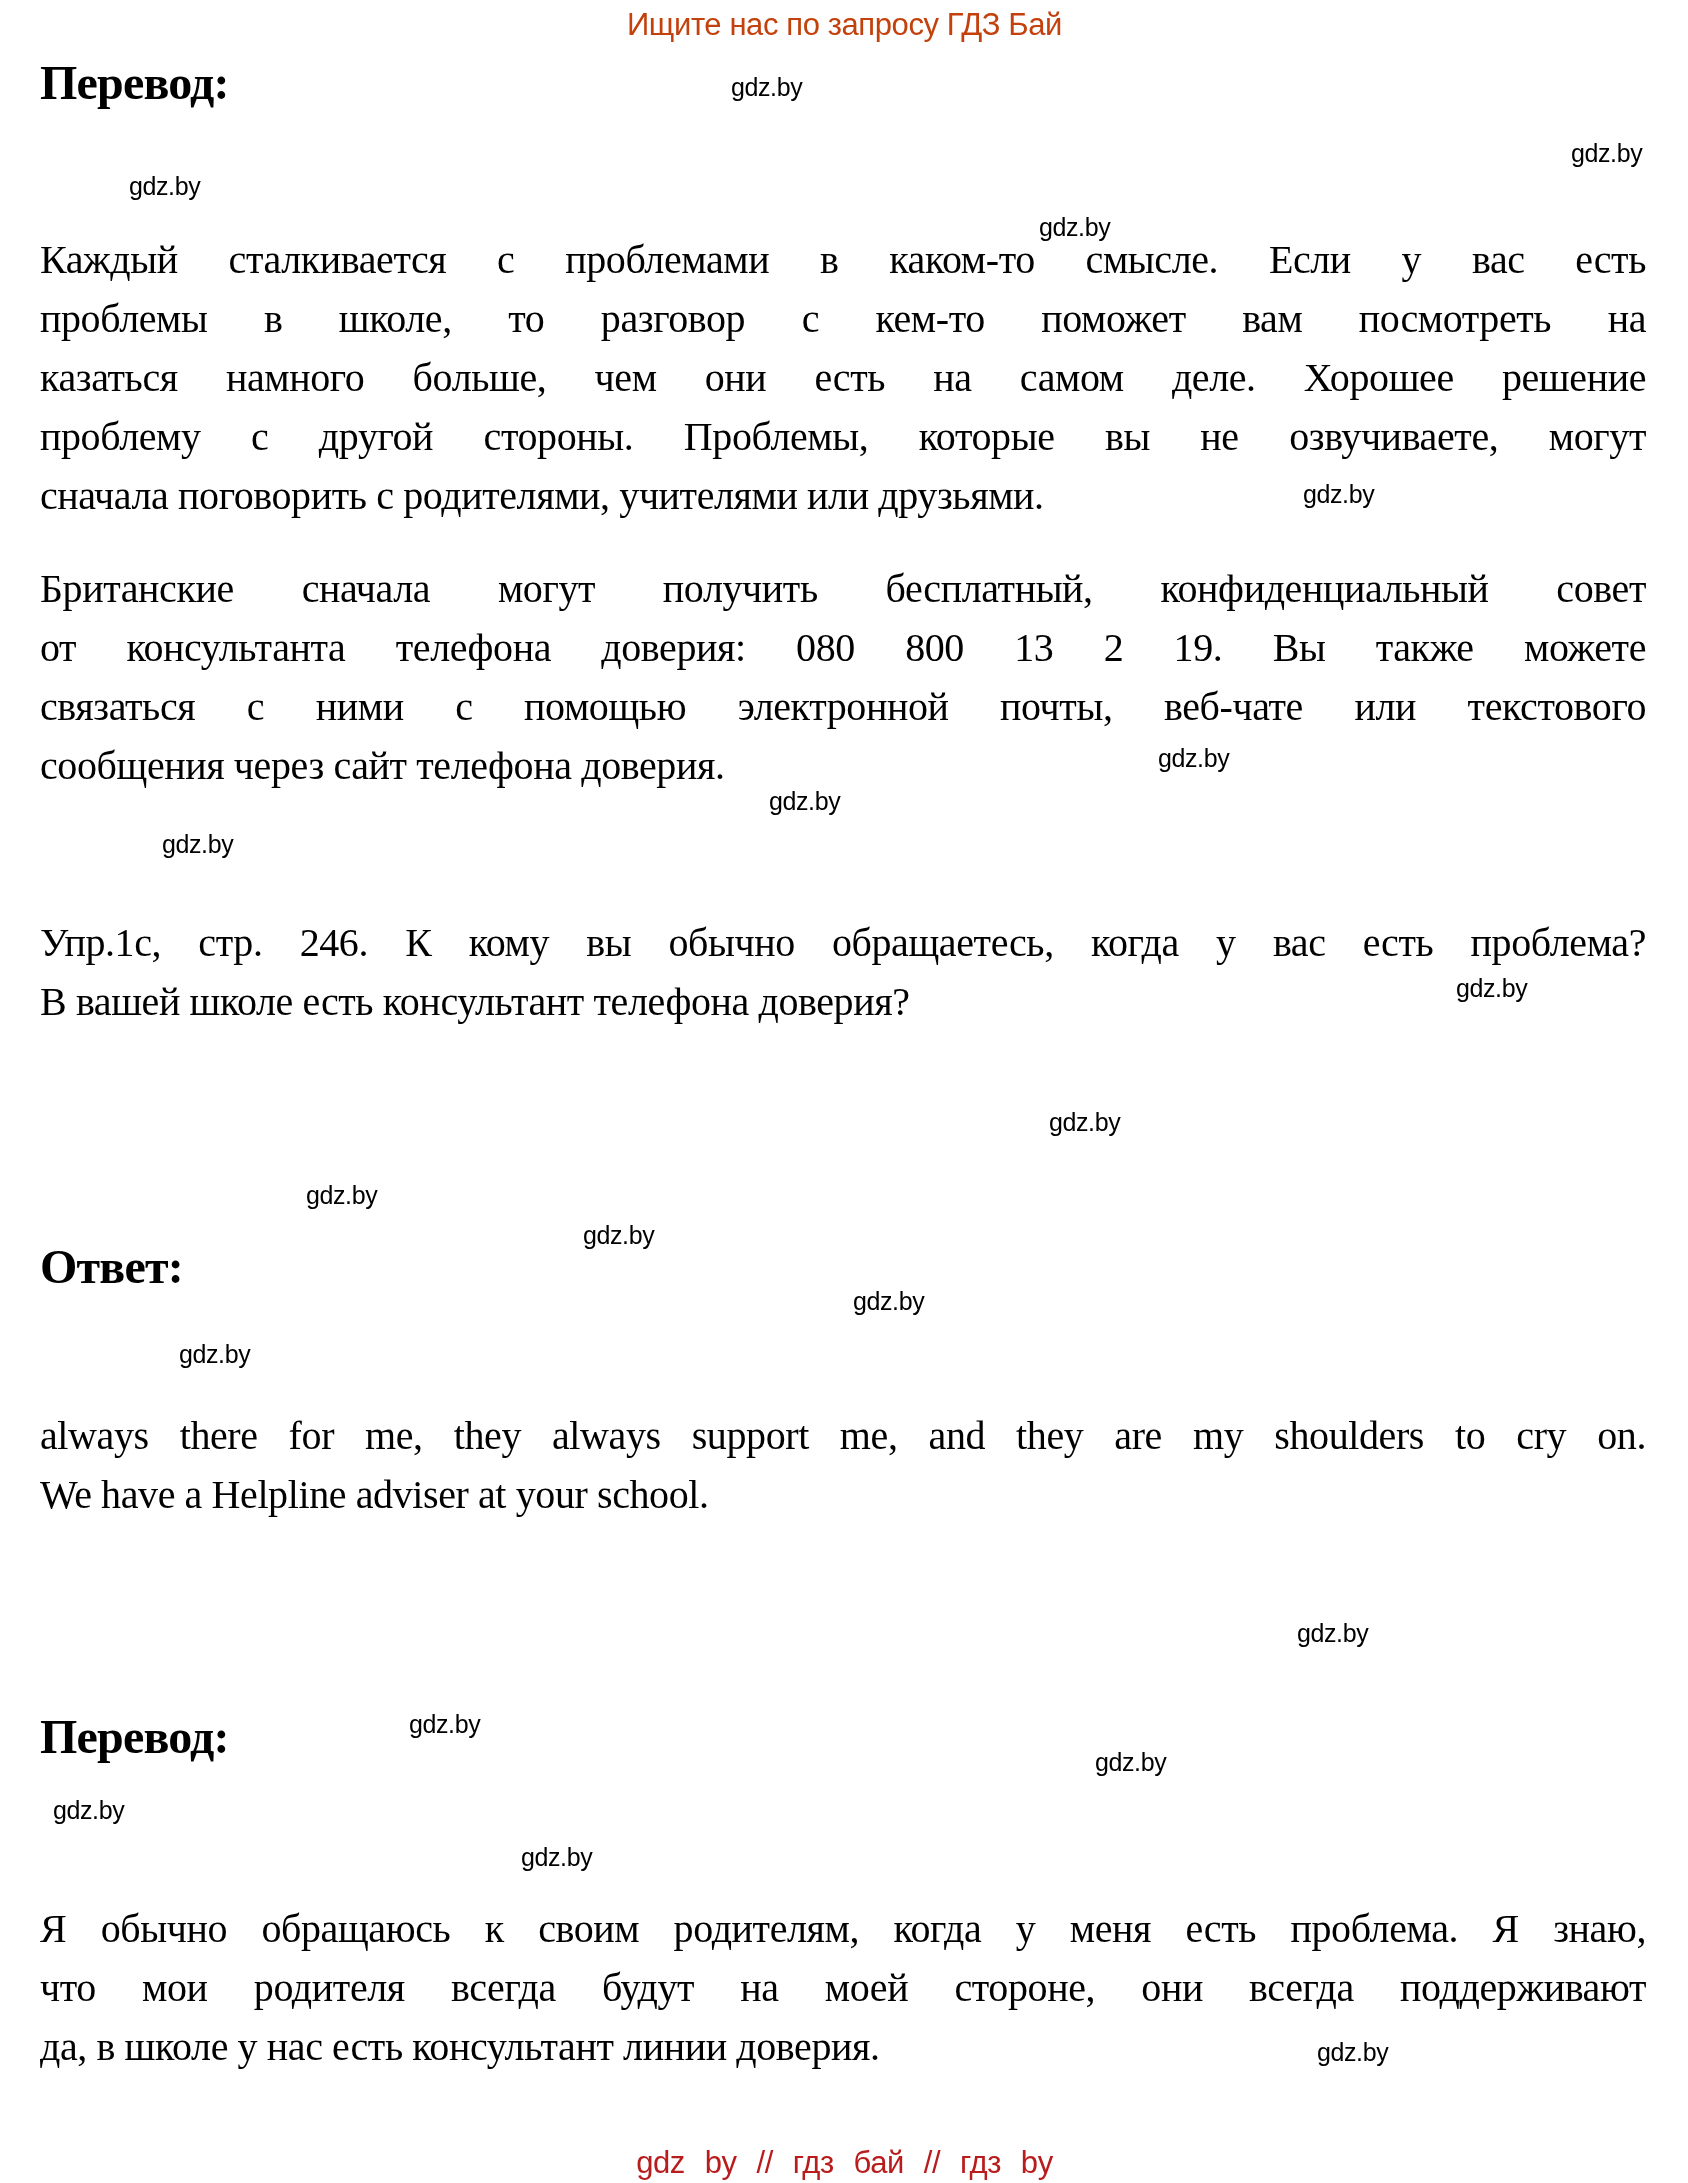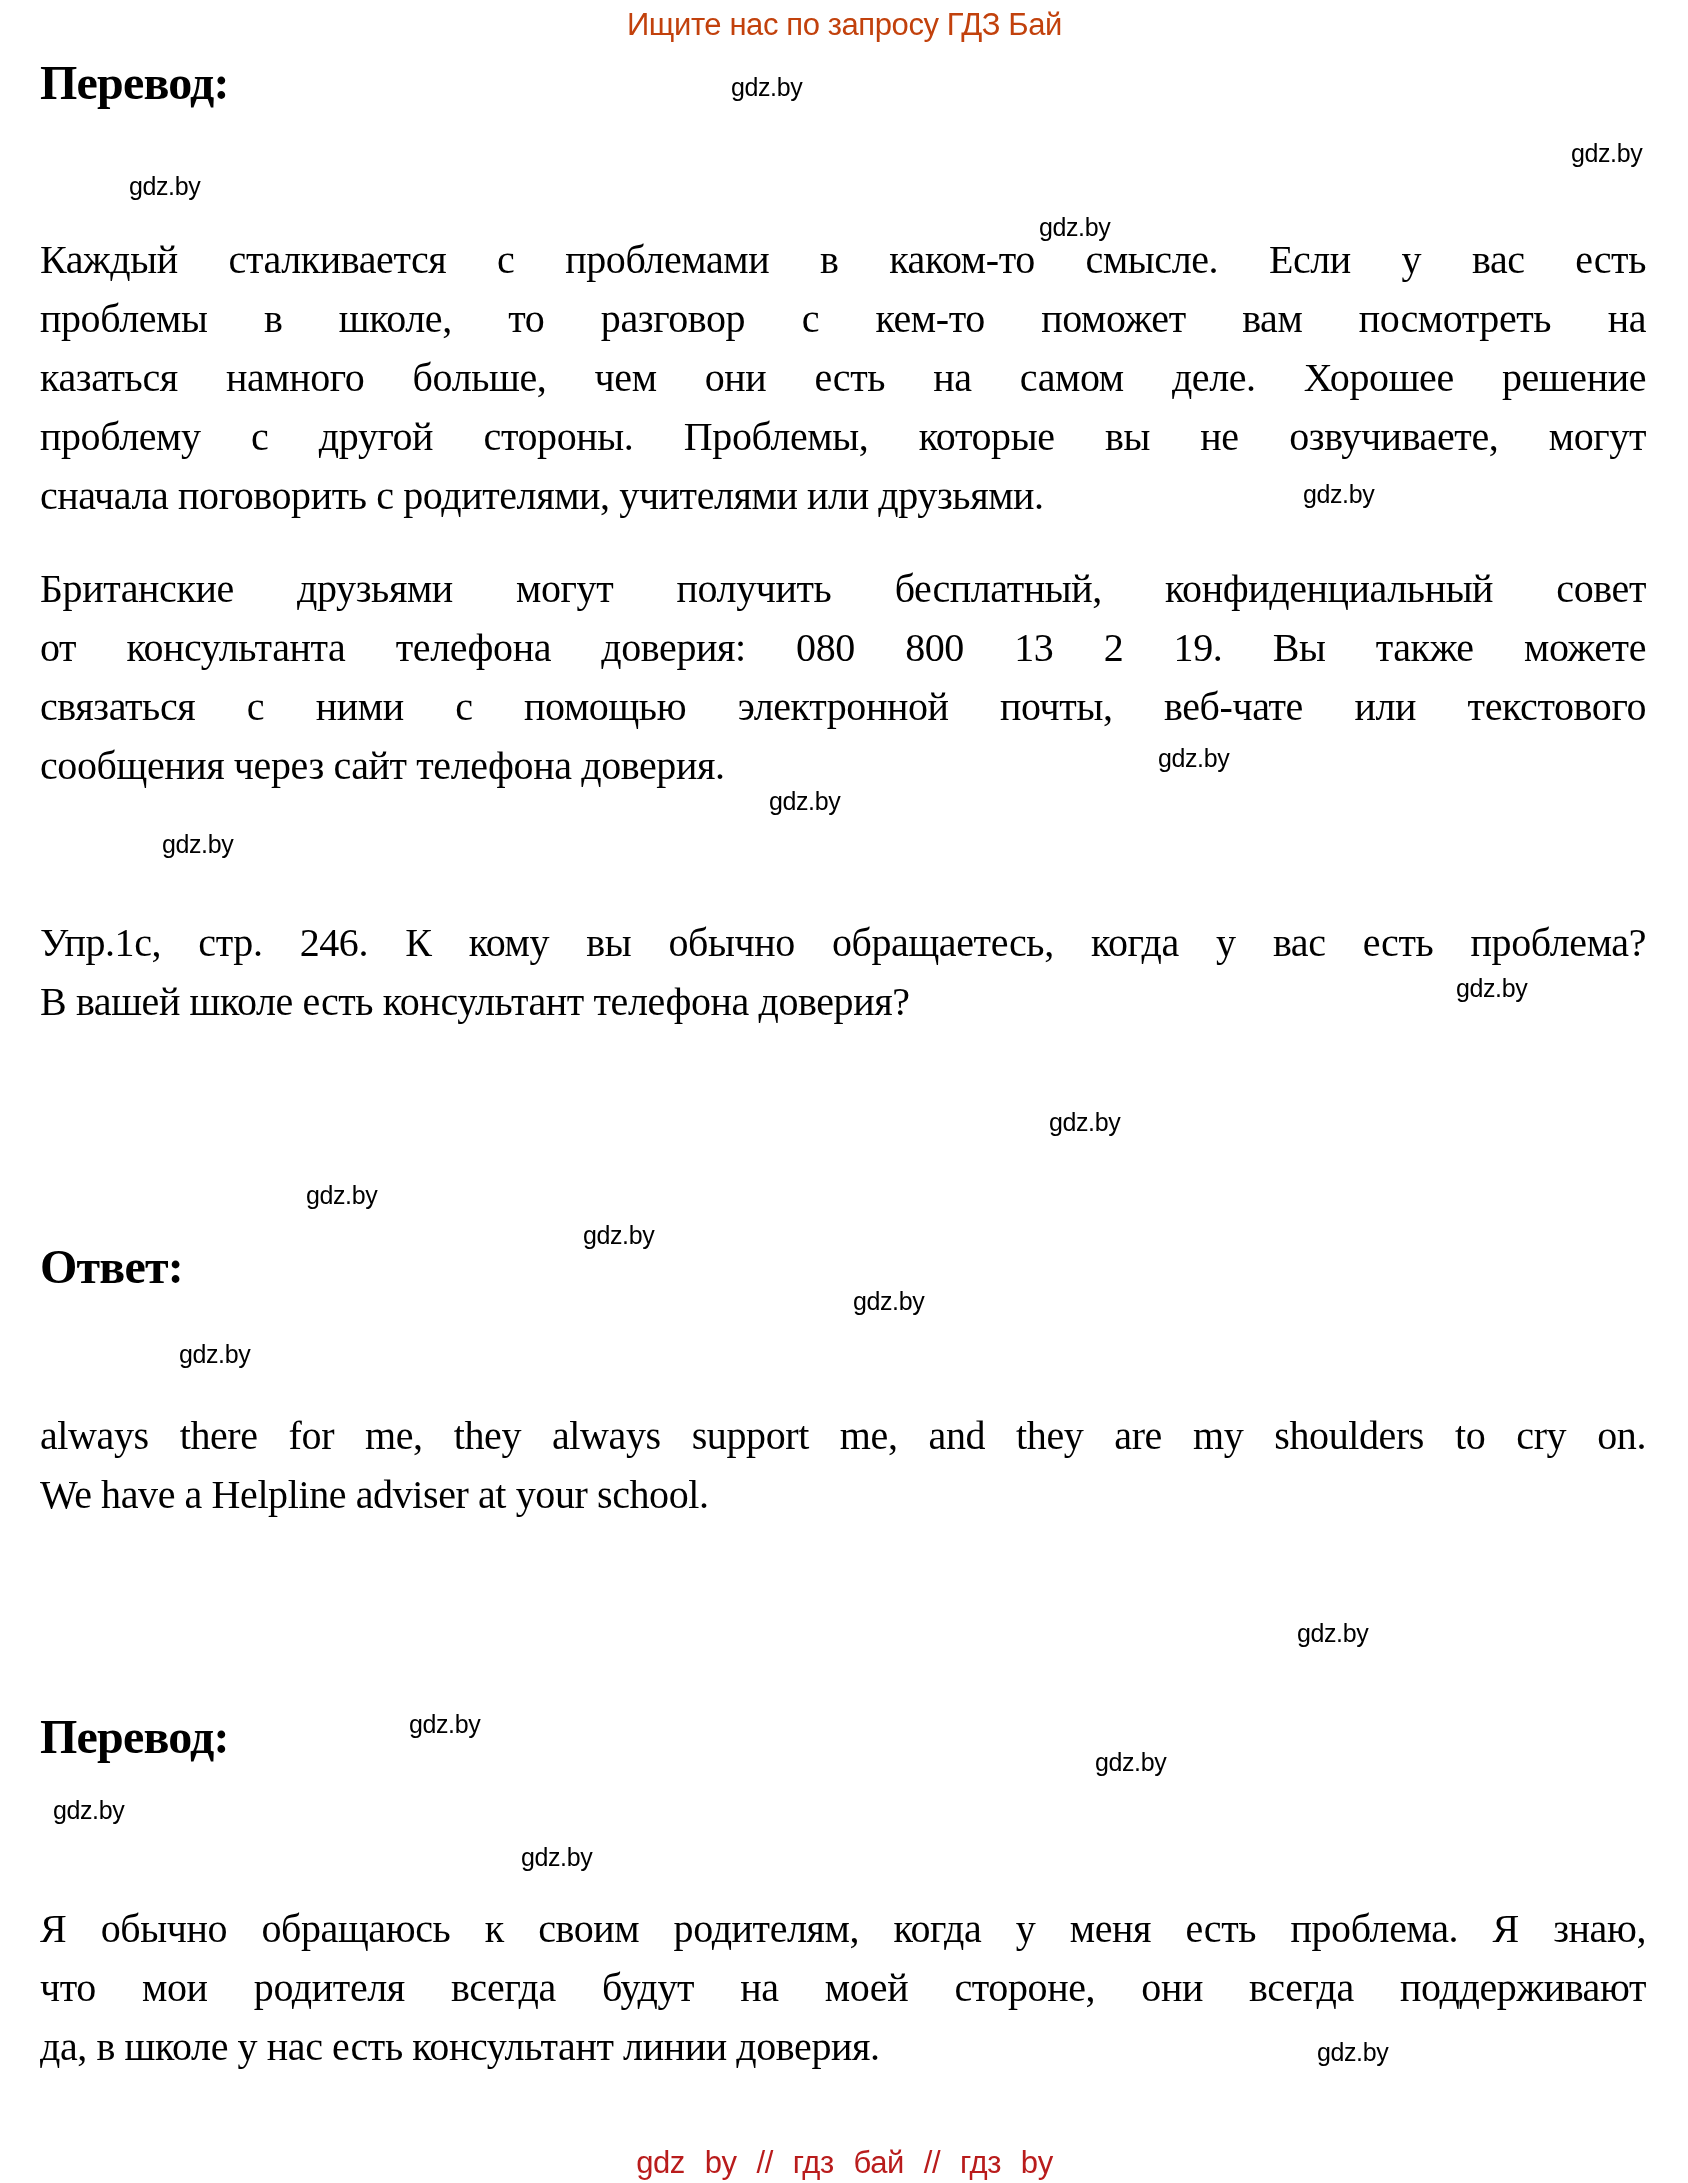--- a/index.html
+++ b/index.html
@@ -81,21 +81,21 @@
 
   <div class="para" style="top:230px">
       <div class="tline">Каждый сталкивается с проблемами в каком-то смысле. Если у вас есть</div>
       <div class="tline">проблемы в школе, то разговор с кем-то поможет вам посмотреть на</div>
       <div class="tline">казаться намного больше, чем они есть на самом деле. Хорошее решение</div>
       <div class="tline">проблему с другой стороны. Проблемы, которые вы не озвучиваете, могут</div>
       <div class="tline last">сначала поговорить с родителями, учителями или друзьями.</div>
     </div>
 
   <div class="para" style="top:559px">
-      <div class="tline">Британские друзьями могут получить бесплатный, конфиденциальный совет</div>
+      <div class="tline">Британские сначала могут получить бесплатный, конфиденциальный совет</div>
       <div class="tline">от консультанта телефона доверия: 080 800 13 2 19. Вы также можете</div>
       <div class="tline">связаться с ними с помощью электронной почты, веб-чате или текстового</div>
       <div class="tline last">сообщения через сайт телефона доверия.</div>
     </div>
 
   <div class="para" style="top:913px">
       <div class="tline">Упр.1с, стр. 246. К кому вы обычно обращаетесь, когда у вас есть проблема?</div>
       <div class="tline last">В вашей школе есть консультант телефона доверия?</div>
     </div>
 

